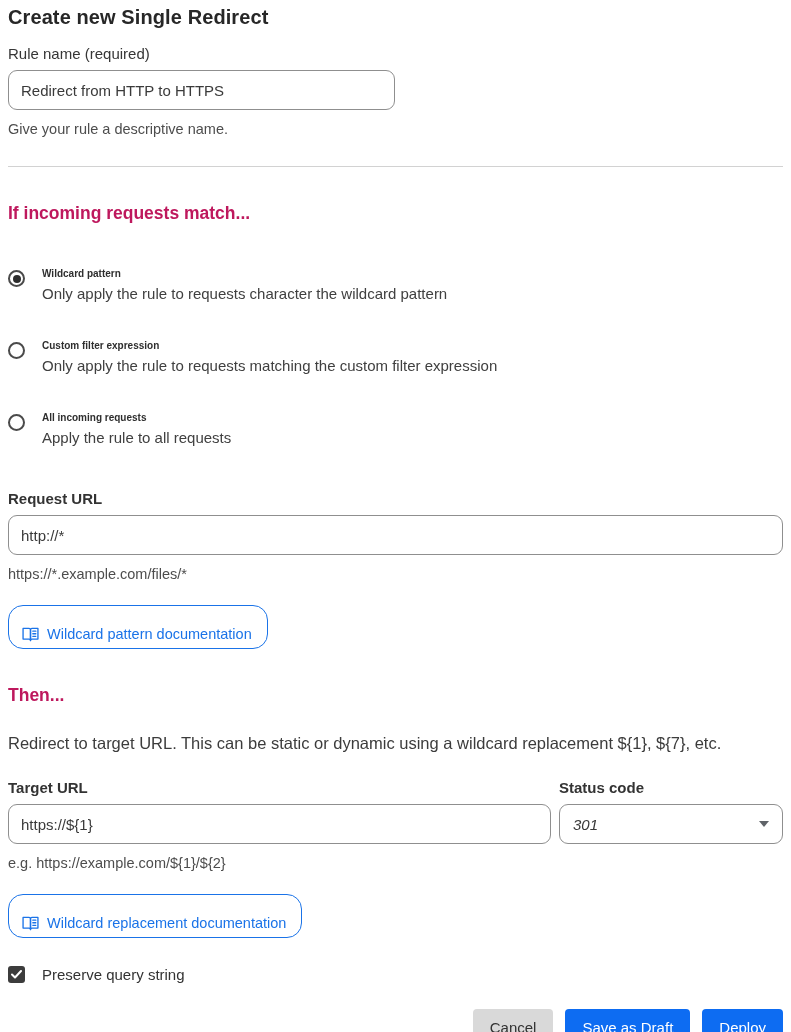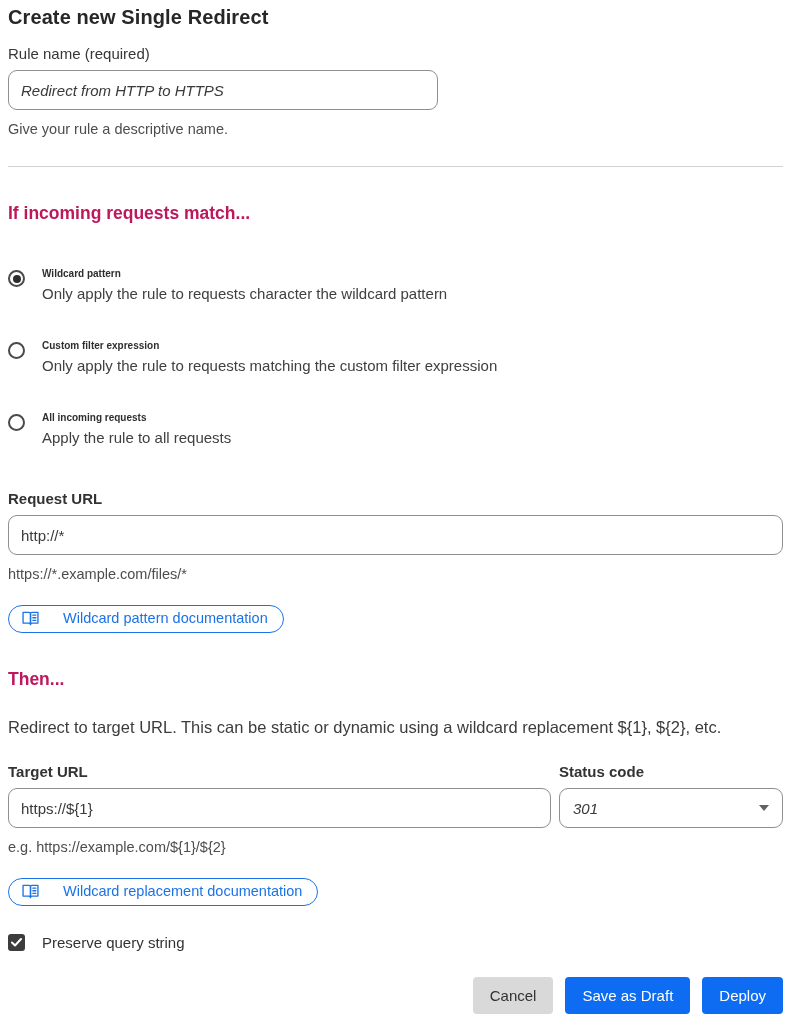--- a/index.html
+++ b/index.html
@@ -31,21 +31,21 @@
     height: 40px;
     border: 1px solid #8f8f8f;
     border-radius: 9px;
     padding: 0 12px;
     font-family: "Liberation Sans", sans-serif;
     font-size: 15px;
     color: #3a3a3a;
     background: #fff;
     outline: none;
   }
-  .w-rule { width: 430px; font-style: italic; }
+  .w-rule { width: 387px; }
   .w-full { width: 775px; }
   .help-text {
     margin-top: 8px;
     font-size: 14.5px;
     line-height: 22px;
     color: #4d4d4d;
   }
   .divider {
     border: none;
     border-top: 1px solid #d2d2d2;
@@ -76,23 +76,23 @@
     border-radius: 50%;
     background: #2d2d2d;
   }
   .radio-texts { margin-left: 17px; }
   .radio-label { font-weight: 700; font-size: 10px; color: #2e2e2e; }
   .radio-desc { margin-top: 6px; font-size: 15px; color: #404040; }
   
   .doc-pill {
     display: inline-flex;
     align-items: center;
-    gap: 24px;
+    gap: 8px;
     margin-top: 20px;
-    padding: 4px 15px 6px 13px;
+    padding: 20px 15px 6px 13px;
     border: 1px solid #1a73e8;
     border-radius: 15px;
     background: #fff;
     color: #1a73e8;
     font-family: "Liberation Sans", sans-serif;
     font-size: 14.5px;
     cursor: pointer;
   }
   .doc-pill svg { display: block; }
   .then-desc {
@@ -213,21 +213,21 @@
       <line x1="10.2" y1="3.9" x2="13" y2="3.9"></line>
       <line x1="10.2" y1="6.3" x2="13" y2="6.3"></line>
       <line x1="10.2" y1="8.7" x2="13" y2="8.7"></line>
     </svg>
   </span>
   <span>Wildcard pattern documentation</span>
 </button>
 
 <h2 class="section-heading">Then...</h2>
 
-<div class="then-desc">Redirect to target URL. This can be static or dynamic using a wildcard replacement ${1}, ${2}, etc.</div>
+<div class="then-desc">Redirect to target URL. This can be static or dynamic using a wildcard replacement ${1}, ${7}, etc.</div>
 
 <div class="target-row">
   <div class="target-col">
     <label class="field-label">Target URL</label>
     <input class="text-input" style="width: 100%;" type="text" value="https://${1}">
     <div class="help-text">e.g. https://example.com/${1}/${2}</div>
   </div>
   <div class="status-col">
     <label class="field-label labelled-bold" style="margin-top:0">Status code</label>
     <div class="select-box">

